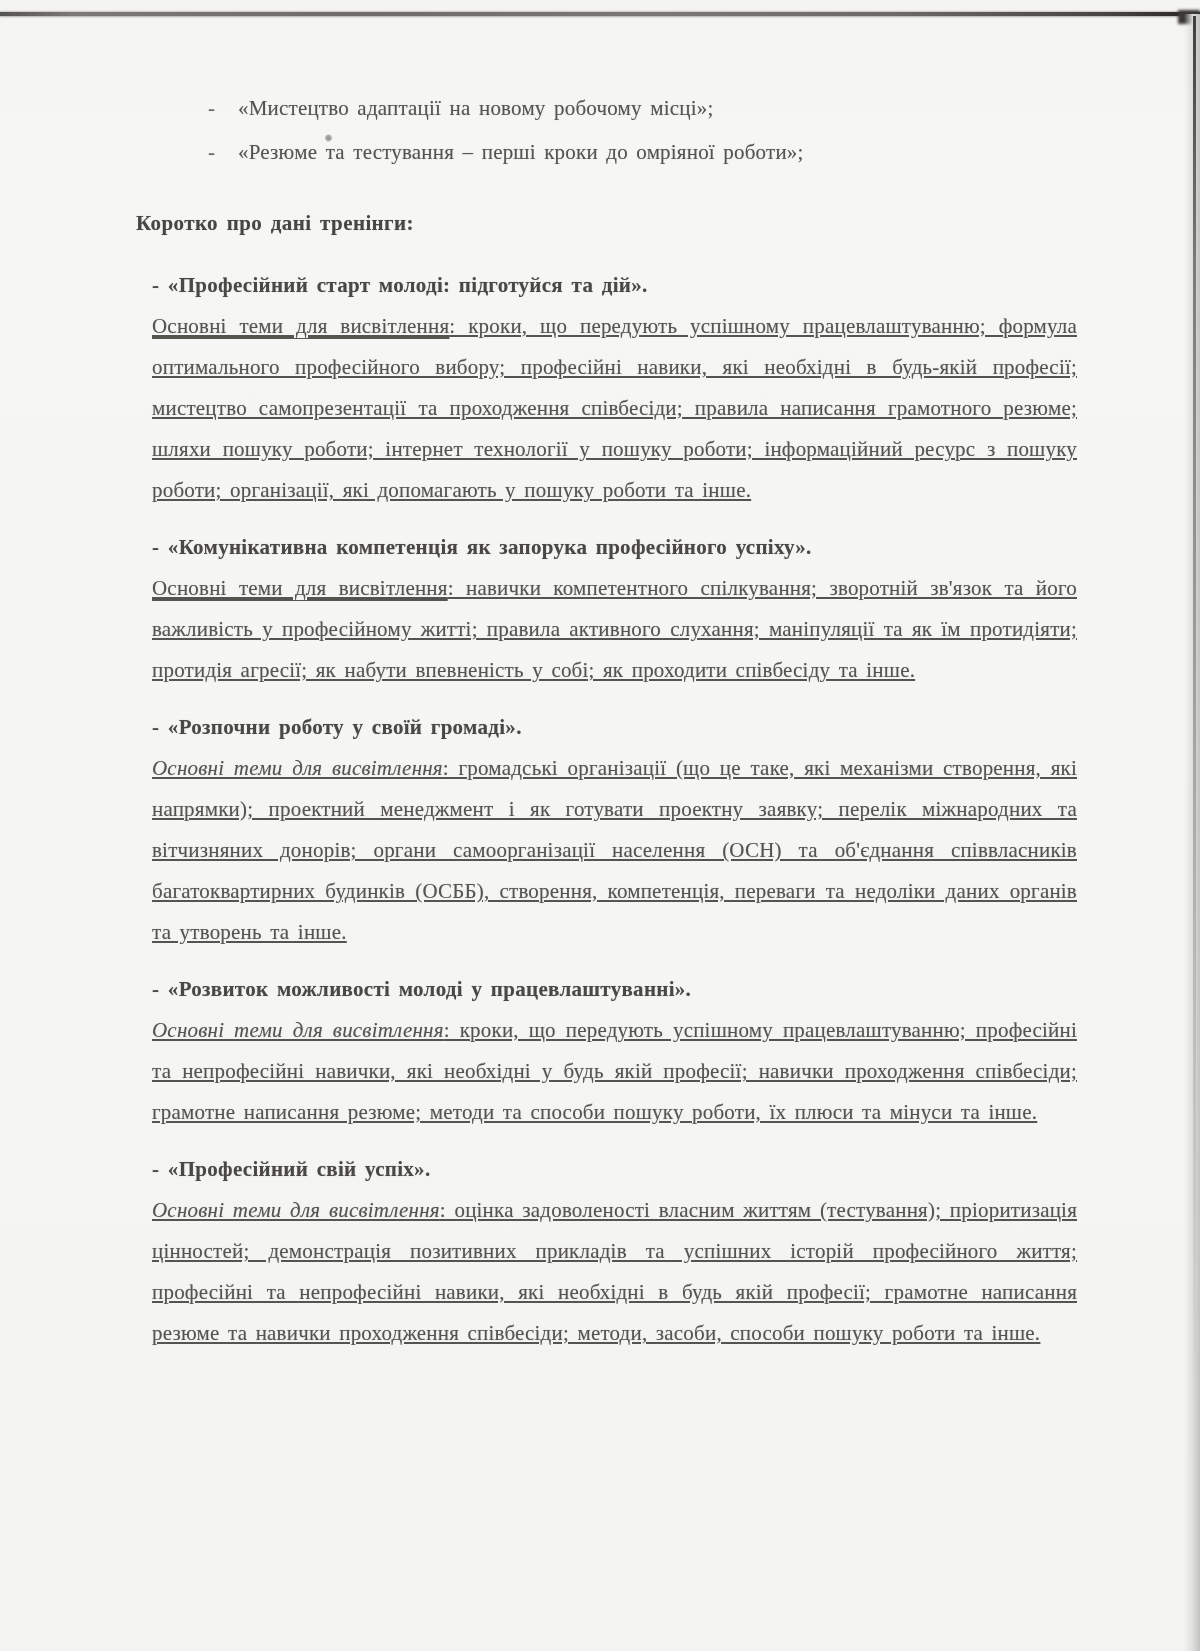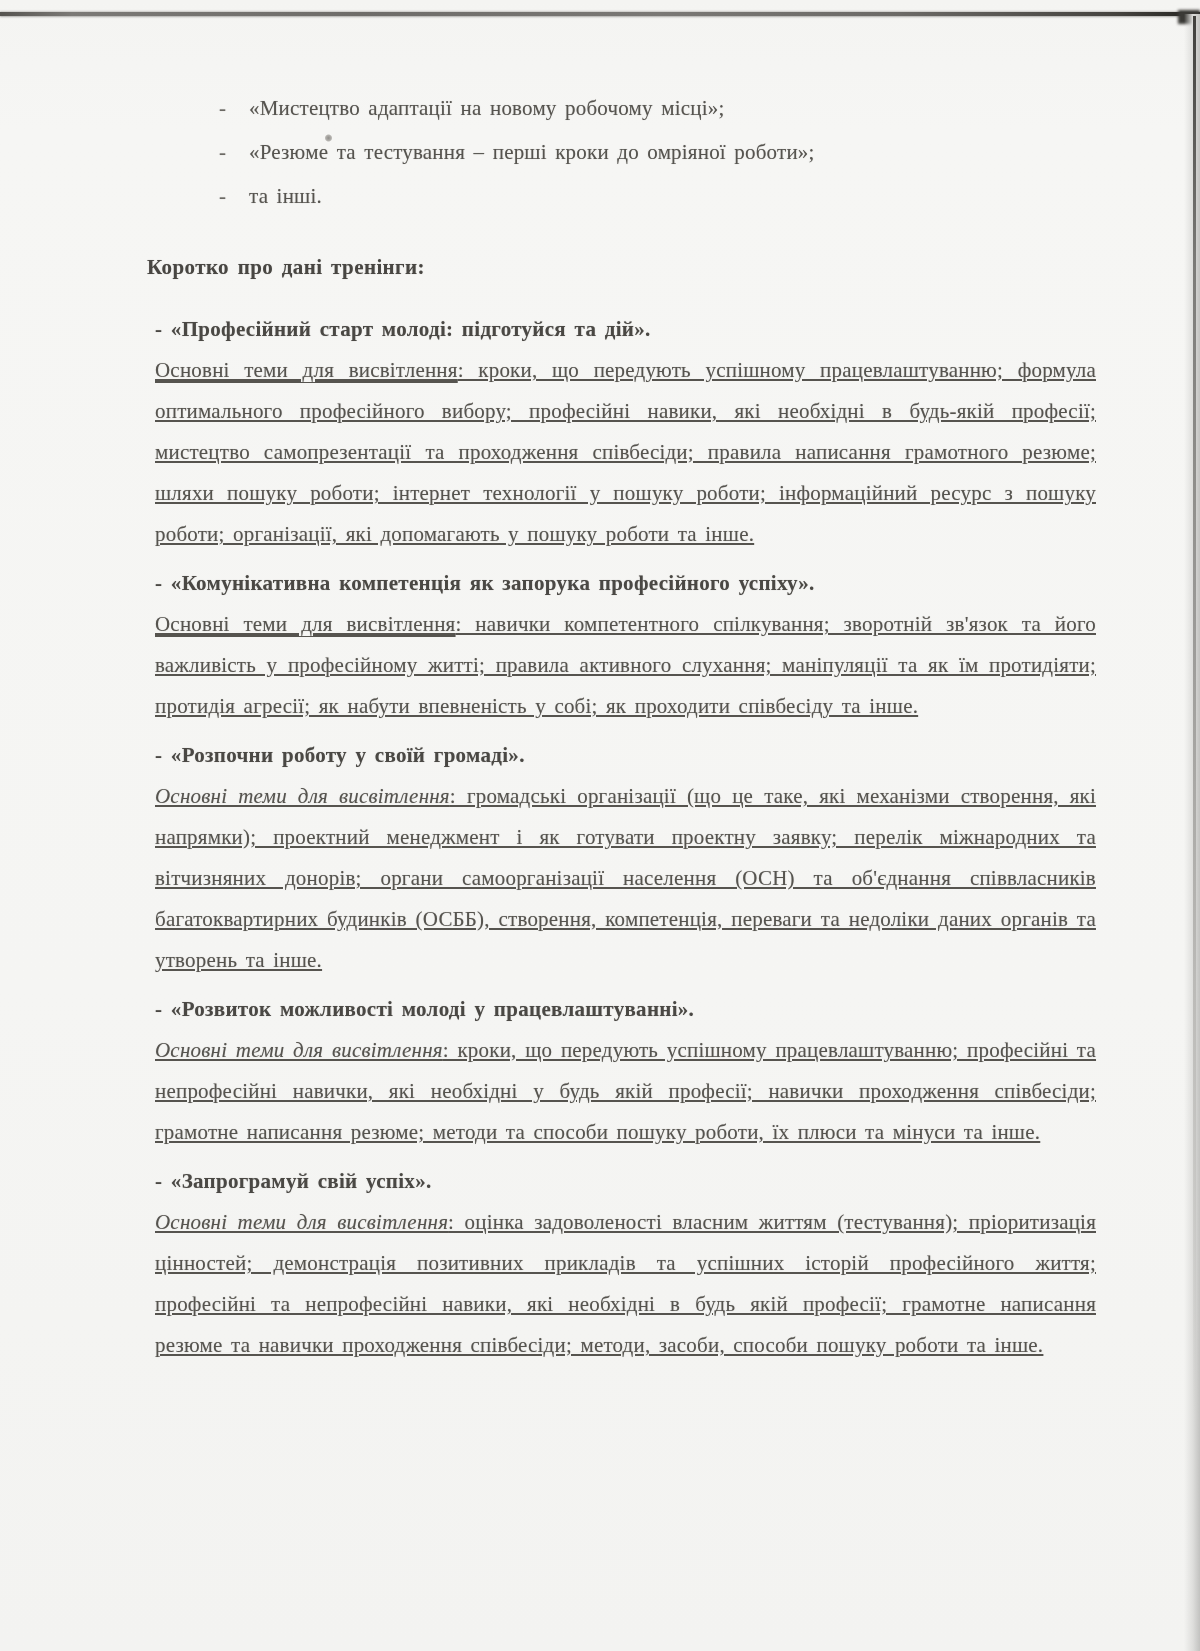--- a/index.html
+++ b/index.html
@@ -32,36 +32,36 @@
     background: linear-gradient(to bottom,
       #403f3c 0%, #7c7b78 18%, #9d9c99 45%, #bcbbb8 70%, rgba(205,204,201,0) 100%);
   }
   .scan-speck {
     position: absolute; left: 325px; top: 134px; width: 7px; height: 8px;
     background: radial-gradient(circle, #8f8d89 0%, #b5b3af 55%, rgba(245,245,243,0) 75%);
   }
 
   
   .content {
-    position: absolute; top: 86px; left: 147px; width: 957px;
+    position: absolute; top: 86px; left: 136px; width: 957px;
     color: #56544f;
     font-size: 21px; line-height: 41px;
     letter-spacing: 0.2px; word-spacing: 3px;
     text-shadow: 0 0 1px rgba(100,98,94,0.4);
   }
   .bullets { list-style: none; margin: 0 0 0 72px; padding: 0; }
   .bullet { line-height: 44px; }
   .bullet .dash { display: inline-block; width: 30px; color: #6b6964; }
   .section-heading {
     margin: 29px 0 0 0; padding: 0;
     font-size: 21px; font-weight: bold; color: #484642;
     line-height: 41px; letter-spacing: 0.4px;
   }
   .trainings { margin-top: 21px; }
-  .training { margin: 8px; }
+  .training { margin: 16px; }
   .training-title {
     margin: 0; padding: 0;
     font-size: 21px; font-weight: bold; color: #4a4844;
     line-height: 41px; letter-spacing: 0.3px;
   }
   .training-body {
     margin: 0; padding: 0;
     text-align: justify;
     text-decoration: underline;
   }
@@ -78,21 +78,20 @@
   <div class="scan-corner-right"></div>
   <div class="scan-edge-right"></div>
   <div class="scan-edge-right-line"></div>
   <div class="scan-speck"></div>
 
   <div class="content">
 
     <ul class="bullets">
       <li class="bullet"><span class="dash">-</span><span>«Мистецтво адаптації на новому робочому місці»;</span></li>
       <li class="bullet"><span class="dash">-</span><span>«Резюме та тестування – перші кроки до омріяної роботи»;</span></li>
-      <li class="bullet"><span class="dash">-</span><span>та інші.</span></li>
     </ul>
 
     <h3 class="section-heading">Коротко про дані тренінги:</h3>
 
     <div class="trainings">
 
       <section class="training">
         <h4 class="training-title">- «Професійний старт молоді: підготуйся та дій».</h4>
         <p class="training-body"><span class="lead underline">Основні теми для висвітлення</span><span>: кроки, що передують успішному працевлаштуванню; формула оптимального професійного вибору; професійні навики, які необхідні в будь-якій професії; мистецтво самопрезентації та проходження співбесіди; правила написання грамотного резюме; шляхи пошуку роботи; інтернет технології у пошуку роботи; інформаційний ресурс з пошуку роботи; організації, які допомагають  у пошуку роботи та інше.</span></p>
       </section>
@@ -106,20 +105,20 @@
         <h4 class="training-title">- «Розпочни роботу у своїй громаді».</h4>
         <p class="training-body"><span class="lead italic">Основні теми для висвітлення</span><span>:  громадські організації (що це таке, які механізми створення, які напрямки); проектний менеджмент і як готувати проектну заявку; перелік міжнародних та вітчизняних донорів; органи самоорганізації населення (ОСН) та об'єднання співвласників багатоквартирних будинків (ОСББ), створення, компетенція, переваги та недоліки даних органів та утворень та інше.</span></p>
       </section>
 
       <section class="training">
         <h4 class="training-title">- «Розвиток можливості молоді у працевлаштуванні».</h4>
         <p class="training-body"><span class="lead italic">Основні теми для висвітлення</span><span>: кроки, що передують успішному працевлаштуванню; професійні та непрофесійні навички, які необхідні у будь якій професії; навички проходження співбесіди; грамотне написання резюме; методи та способи пошуку роботи, їх плюси та мінуси та інше.</span></p>
       </section>
 
       <section class="training">
-        <h4 class="training-title">- «Запрограмуй свій успіх».</h4>
+        <h4 class="training-title">- «Професійний свій успіх».</h4>
         <p class="training-body"><span class="lead italic">Основні теми для висвітлення</span><span>: оцінка задоволеності власним життям (тестування); пріоритизація цінностей; демонстрація позитивних прикладів та успішних історій професійного життя; професійні та непрофесійні навики, які необхідні в будь якій професії; грамотне написання резюме та навички проходження співбесіди; методи, засоби, способи пошуку роботи та інше.</span></p>
       </section>
 
 
     </div>
   </div>
 </div>
 
 </body></html>

